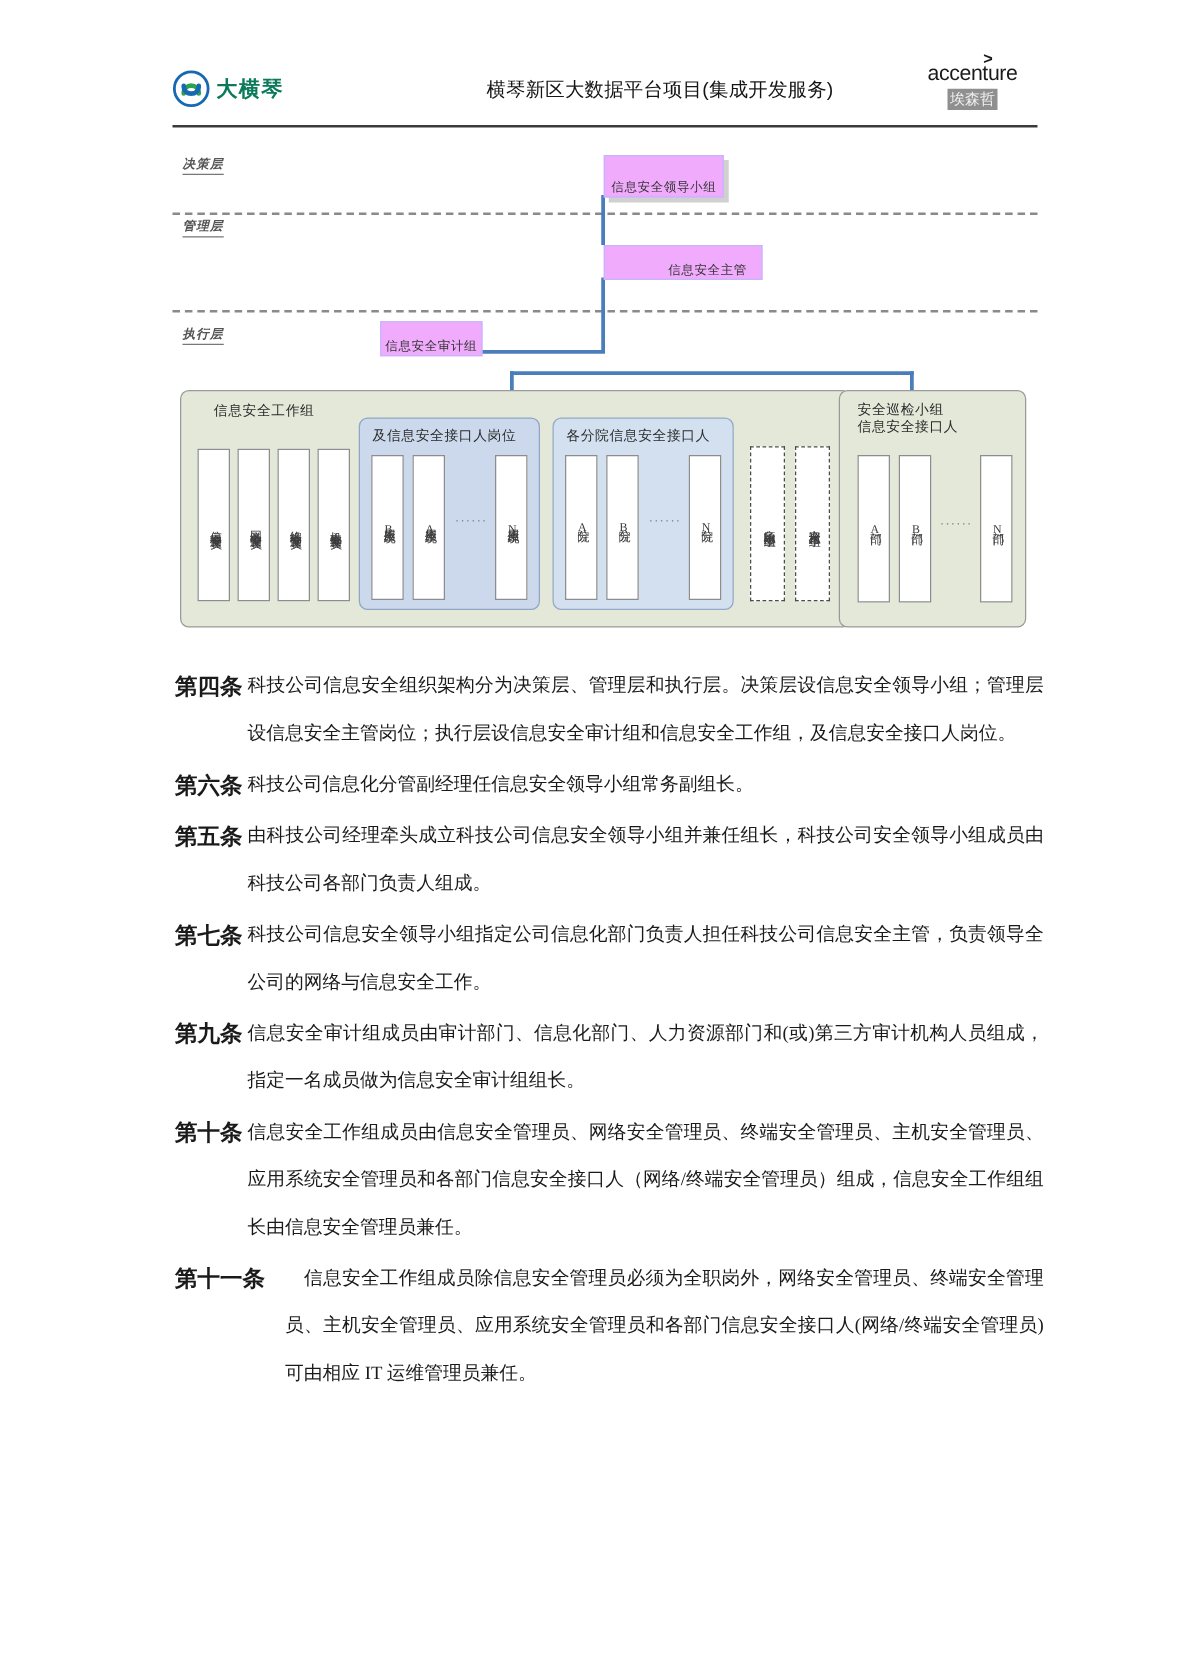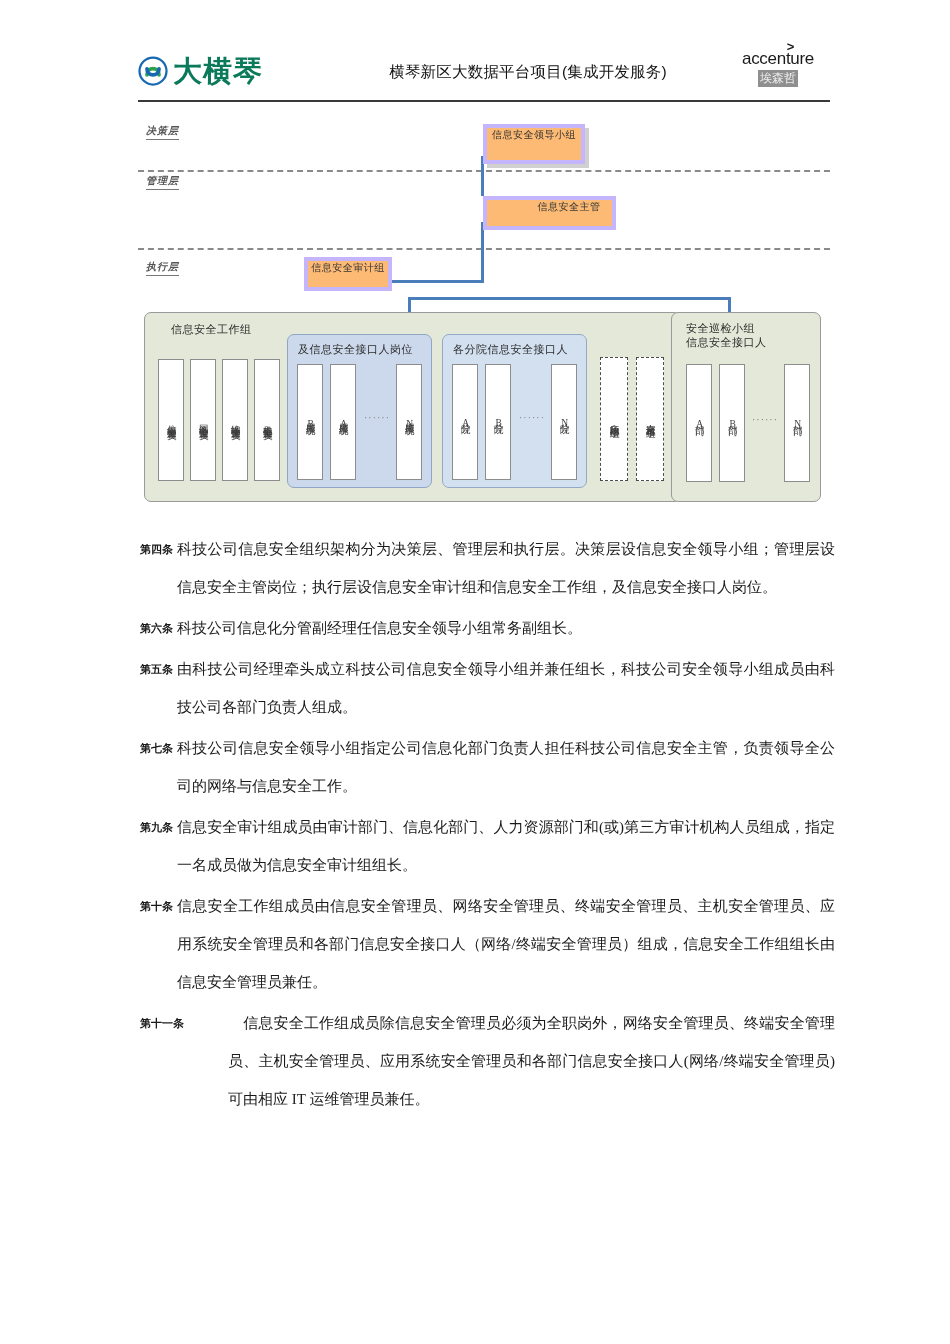--- a/index.html
+++ b/index.html
@@ -7,41 +7,41 @@
     width:950px;height:1344px;position:relative;overflow:hidden;
     font-family:"Liberation Serif","DejaVu Serif",serif;
     color:#1a1a1a;
   }
   .page{position:absolute;left:0;top:0;width:950px;height:1344px;background:#fff;}
 
   
   .header{position:absolute;left:138px;top:48px;width:692px;height:52px;}
   .logo-hq{position:absolute;left:0;top:8px;display:flex;align-items:center;gap:5px;}
   .logo-mark{width:30px;height:30px;}
-  .logo-text{font-family:"Liberation Sans","DejaVu Sans",sans-serif;font-weight:bold;font-size:29px;
+  .logo-text{font-family:"Liberation Sans","DejaVu Sans",sans-serif;font-weight:bold;font-size:17px;
     color:#0b7a5a;letter-spacing:1px;line-height:1;}
   .header-title{position:absolute;left:195px;top:14px;width:390px;text-align:center;
     font-family:"Liberation Sans","DejaVu Sans",sans-serif;font-size:15.5px;color:#141414;letter-spacing:0.2px;}
   .logo-acc{position:absolute;right:0;top:2px;text-align:center;width:104px;}
   .acc-word{font-family:"Liberation Sans","DejaVu Sans",sans-serif;font-size:17px;color:#1a1a1a;
     letter-spacing:-0.3px;line-height:1;position:relative;display:inline-block;}
   .acc-arrow{position:absolute;right:20px;top:-10px;font-size:13px;font-weight:bold;color:#1a1a1a;}
   .acc-cn{font-family:"Liberation Sans","DejaVu Sans",sans-serif;font-size:12px;color:#3a3a3a;
     background:#8f8f8f;color:#efefef;display:inline-block;padding:0 2px;margin-top:2px;letter-spacing:0px;}
   .header-rule{position:absolute;left:138px;top:100px;width:692px;height:2px;background:#3a3a3a;}
 
   
   .diagram{position:absolute;left:138px;top:112px;width:692px;height:400px;}
   .layer-label{position:absolute;font-family:"Liberation Serif","DejaVu Serif",serif;
     font-size:10px;font-weight:bold;font-style:italic;color:#555;border-bottom:1px solid #777;
     padding-bottom:1px;letter-spacing:1px;}
   .divider{position:absolute;left:0;width:692px;height:0;border-top:2px dashed #8a8a8a;}
 
-  .node{position:absolute;background:#fdba74;border:4px solid #c4b5fd;
-    display:flex;align-items:flex-start;justify-content:center;
+  .node{position:absolute;background:#f0abfc;border:1px solid #c4b5fd;
+    display:flex;align-items:flex-end;justify-content:center;
     font-size:10px;color:#333;letter-spacing:0.5px;}
   .node.shadowed{box-shadow:4px 4px 0 rgba(170,170,170,.55);}
 
   .conn{position:absolute;background:#4a7ebb;}
 
   .grp{position:absolute;border:1px solid #9a9a9a;border-radius:7px;}
   .grp-green{background:#e3e8d8;}
   .grp-blue{background:#ccd9ec;border-color:#8fa6c4;}
   .grp-blue2{background:#d3e0f0;border-color:#93a9c6;}
   .grp-title{position:absolute;font-size:11px;color:#2b2b2b;line-height:1.25;letter-spacing:0.5px;}
@@ -49,21 +49,21 @@
   .vbox{position:absolute;background:#ffffff;border:1px solid #8d8d8d;
     display:flex;align-items:center;justify-content:center;}
   .vbox.dashed{border:1px dashed #4c4c4c;background:#fff;}
   .vtext{writing-mode:vertical-rl;text-orientation:upright;
     font-size:9.5px;color:#3b3b3b;letter-spacing:1px;line-height:1;white-space:nowrap;}
   .dots{position:absolute;font-size:10px;color:#7b7b7b;letter-spacing:1px;}
 
   
   .body-text{position:absolute;left:140px;top:530px;width:695px;}
   .article{display:flex;margin-bottom:3px;}
-  .art-num{flex:0 0 auto;font-weight:bold;font-size:11px;line-height:38px;
+  .art-num{flex:0 0 auto;font-weight:bold;font-size:18px;line-height:38px;
     white-space:nowrap;padding-right:4px;}
   .art-num.wide{min-width:84px;}
   .art-body{flex:1 1 auto;font-size:15px;line-height:38px;text-align:justify;
     text-justify:inter-ideograph;text-indent:0;}
 </style>
 </head>
 <body>
 
 <div class="page">
 

